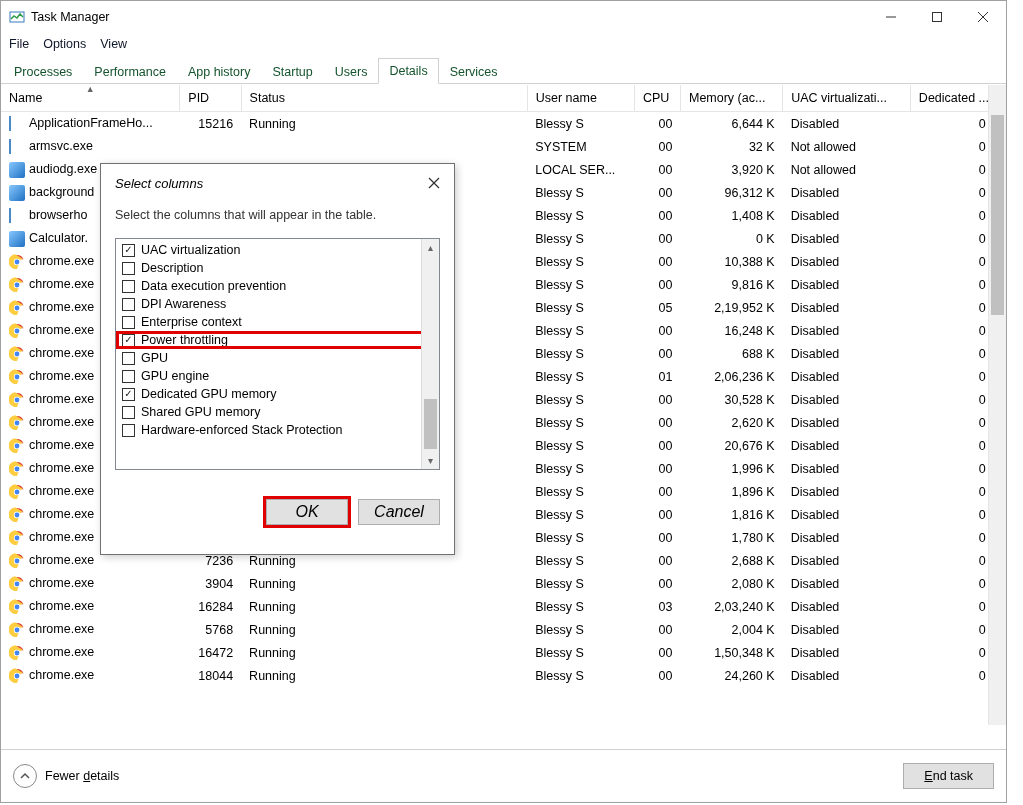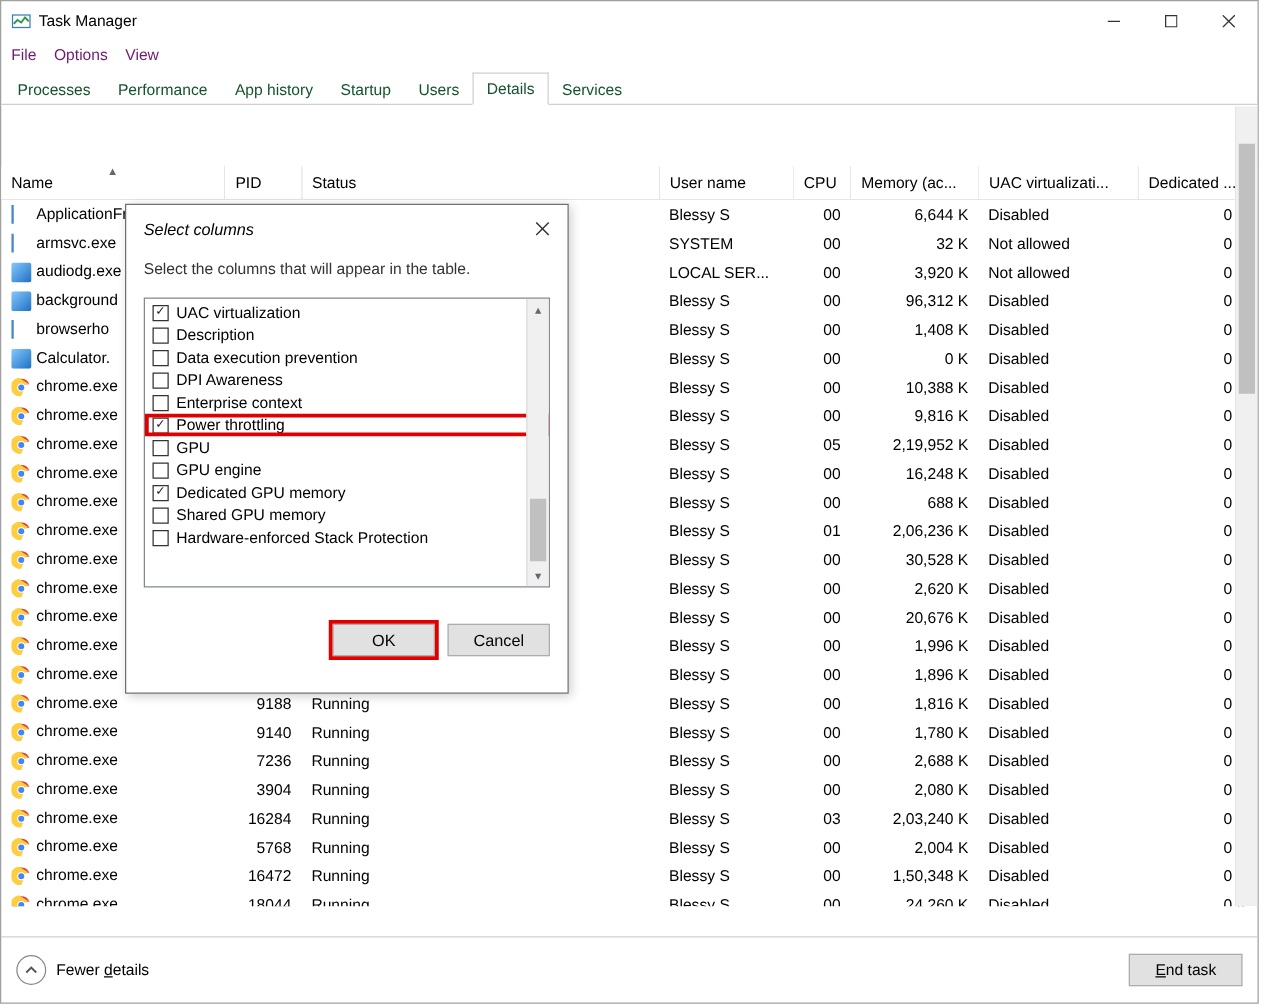--- a/index.html
+++ b/index.html
@@ -41,21 +41,21 @@
     align-items:center;
     justify-content:center;
     color:#555;
   }
   .menubar {
     height: 22px;
     display:flex;
     align-items:center;
     padding-left: 8px;
     font-size: 12.5px;
-    color:#701a75;
+    color:#0f172a;
     gap: 14px;
   }
   .tabstrip {
     display:flex;
     align-items:flex-end;
     height: 28px;
     padding-left: 2px;
     border-bottom: 1px solid #d0d0d0;
   }
   .tab {
@@ -76,21 +76,20 @@
     flex: 1;
     overflow: hidden;
     position: relative;
     border-top: 1px solid #fff;
   }
   table.details {
     width: 100%;
     border-collapse: collapse;
     table-layout: fixed;
     font-size: 12.5px;
-    margin-top: 48px;
   }
   table.details thead th {
     text-align:left;
     font-weight: normal;
     padding: 6px 8px;
     border-bottom: 1px solid #e5e5e5;
     border-right: 1px solid #e5e5e5;
     background:#fff;
     white-space: nowrap;
     overflow: hidden;
@@ -255,21 +254,22 @@
     padding-right: 14px;
   }
   .dlg-btn {
     width: 80px;
     height: 24px;
     border:1px solid #adadad;
     background:#e1e1e1;
     display:flex;
     align-items:center;
     justify-content:center;
-    font-size:13px;
+    font-size:16px;
+    font-style:italic;
   }
   .dlg-btn.ok-highlight {
     outline: 3px solid #e00000;
     outline-offset: 0px;
   }
 
   
   .ico-generic { width:16px; height:16px; border:1px solid #4a88c7; box-sizing:border-box; background:#fff; position:relative;}
   .ico-generic::after { content:""; position:absolute; left:1px; top:1px; right:1px; height:4px; background:#4a88c7;}
   .ico-bg {

